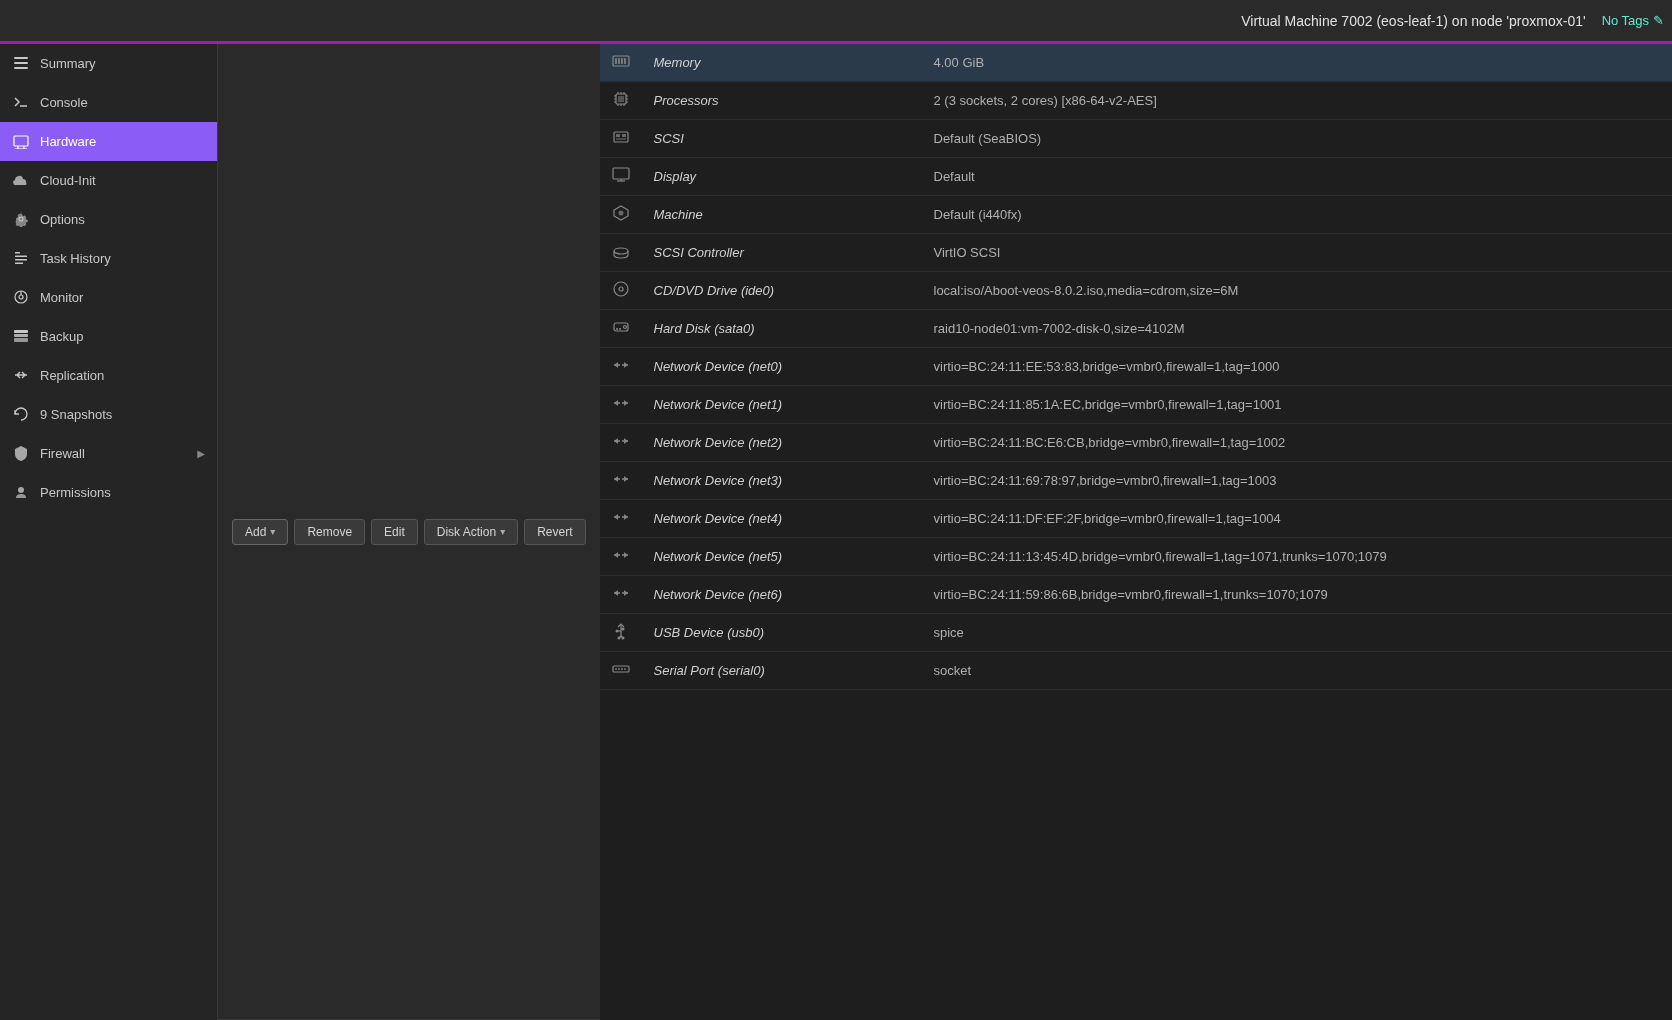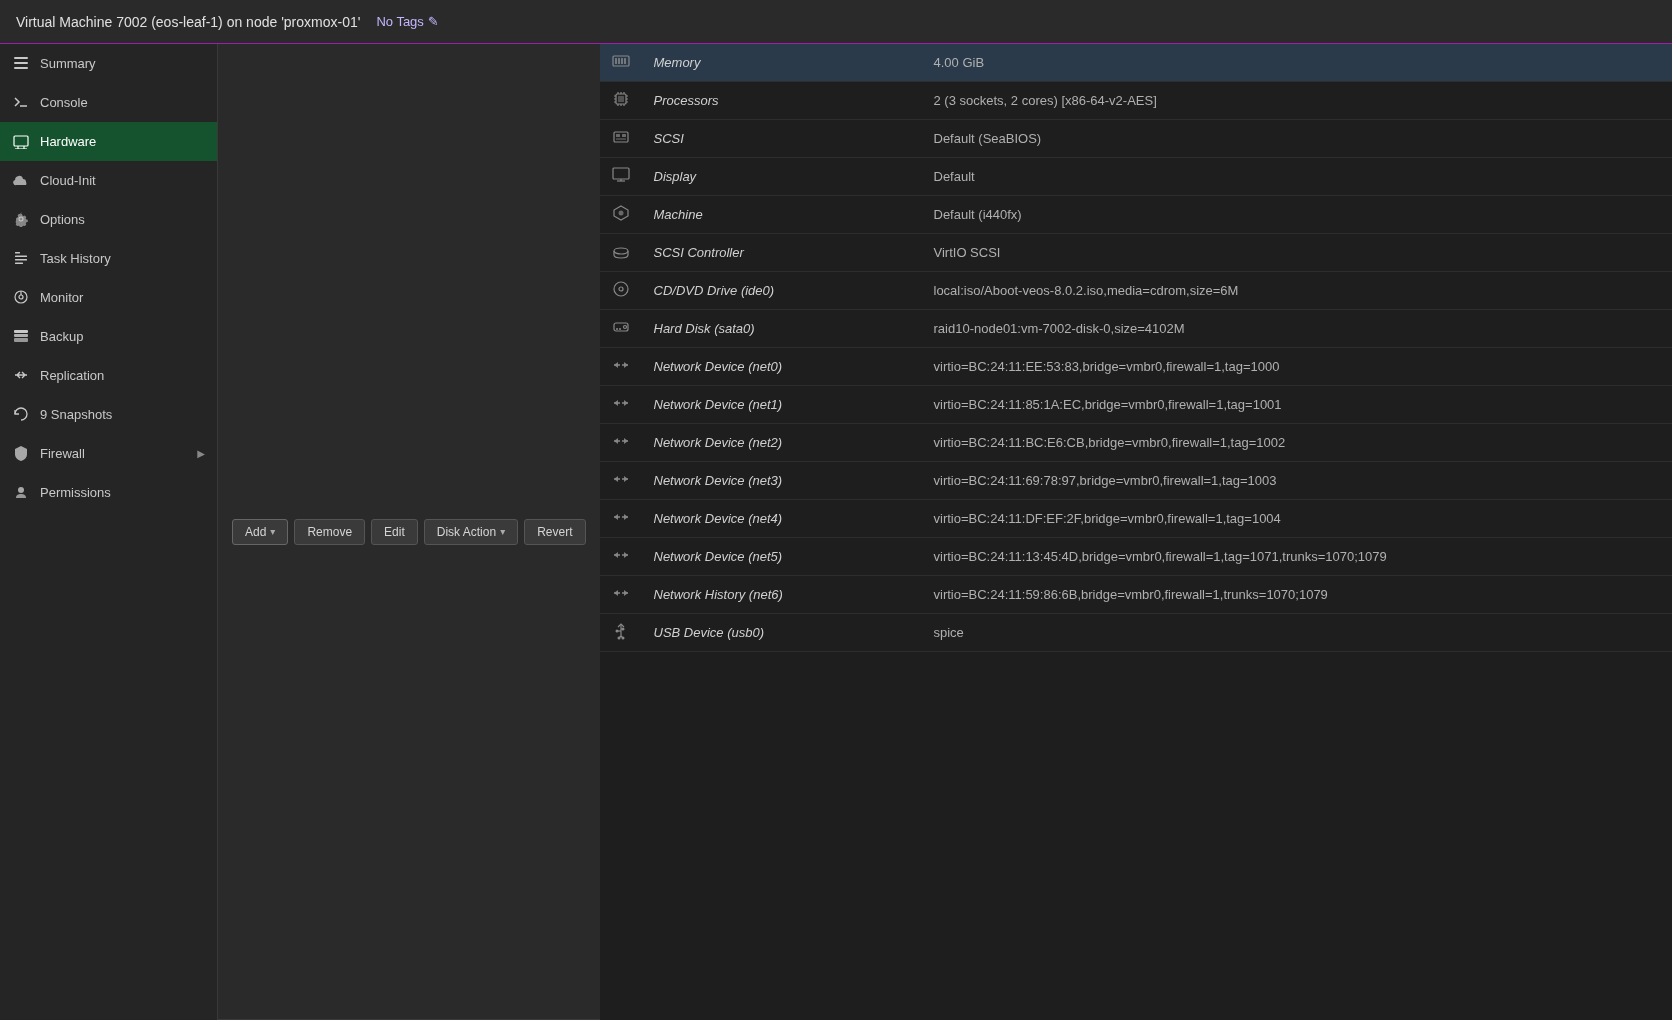--- a/index.html
+++ b/index.html
@@ -7,34 +7,35 @@
       background: #1e1e1e;
       color: #d4d4d4;
       font-family: 'Segoe UI', Arial, sans-serif;
       font-size: 13px;
       height: 1020px;
       width: 1672px;
       overflow: hidden;
     }
     .title-bar {
       background: #2a2a2a;
-      padding: 8px 16px;
+      padding: 8px 8px;
       display: flex;
       align-items: center;
       gap: 16px;
-      border-bottom: 1px solid #a21caf;
+      border-bottom: 3px solid #a21caf;
       height: 44px;
+      justify-content: flex-end;
     }
     .title-text {
       color: #e0e0e0;
       font-size: 14px;
       font-weight: 400;
     }
     .no-tags {
-      color: #c4b5fd;
+      color: #5eead4;
       font-size: 13px;
       display: flex;
       align-items: center;
       gap: 4px;
       cursor: pointer;
     }
     .main-layout {
       display: flex;
       height: calc(1020px - 44px);
     }
@@ -49,21 +50,21 @@
       display: flex;
       align-items: center;
       gap: 10px;
       padding: 10px 12px;
       cursor: pointer;
       color: #c8c8c8;
       font-size: 13px;
       border-bottom: 1px solid transparent;
     }
     .sidebar-item.active {
-      background: #14532d;
+      background: #8b5cf6;
       color: #fff;
     }
     .sidebar-item .icon {
       width: 18px;
       height: 18px;
       display: flex;
       align-items: center;
       justify-content: center;
       font-size: 14px;
       flex-shrink: 0;
@@ -439,36 +440,47 @@
                 </svg></td>
               <td>Network Device (net5)</td>
               <td>virtio=BC:24:11:13:45:4D,bridge=vmbr0,firewall=1,tag=1071,trunks=1070;1079</td>
             </tr>
             <tr>
               <td><svg width="18" height="18" viewBox="0 0 18 18" fill="currentColor">
                   <path d="M2 9h6M10 9h6" fill="none" stroke="currentColor" stroke-width="1.5"></path>
                   <polygon points="12,6 16,9 12,12" opacity="0.9"></polygon>
                   <polygon points="6,6 2,9 6,12" opacity="0.9"></polygon>
                 </svg></td>
-              <td>Network History (net6)</td>
+              <td>Network Device (net6)</td>
               <td>virtio=BC:24:11:59:86:6B,bridge=vmbr0,firewall=1,trunks=1070;1079</td>
             </tr>
             <tr>
               <td><svg width="18" height="18" viewBox="0 0 18 18" fill="none" stroke="currentColor" stroke-width="1.2">
                   <line x1="9" y1="2" x2="9" y2="14"></line>
                   <polyline points="6,5 9,2 12,5"></polyline>
                   <line x1="9" y1="14" x2="7" y2="16"></line>
                   <line x1="9" y1="14" x2="11" y2="16"></line>
                   <line x1="5" y1="9" x2="9" y2="9"></line>
                   <line x1="11" y1="7" x2="9" y2="7"></line>
                   <circle cx="5" cy="9" r="1.5" fill="currentColor" stroke="none"></circle>
                   <circle cx="11" cy="7" r="1.5" fill="currentColor" stroke="none"></circle>
                   <circle cx="7" cy="16" r="1.5" fill="currentColor" stroke="none"></circle>
                   <circle cx="11" cy="16" r="1.5" fill="currentColor" stroke="none"></circle>
                 </svg></td>
               <td>USB Device (usb0)</td>
               <td>spice</td>
             </tr>
+            <tr>
+              <td><svg width="18" height="18" viewBox="0 0 18 18" fill="currentColor">
+                  <rect x="1" y="6" width="16" height="6" rx="1" fill="none" stroke="currentColor" stroke-width="1.2"></rect>
+                  <circle cx="4" cy="9" r="1" opacity="0.8"></circle>
+                  <circle cx="7" cy="9" r="1" opacity="0.8"></circle>
+                  <circle cx="10" cy="9" r="1" opacity="0.8"></circle>
+                  <circle cx="13" cy="9" r="1" opacity="0.8"></circle>
+                </svg></td>
+              <td>Serial Port (serial0)</td>
+              <td>socket</td>
+            </tr>
           </tbody>
         </table>
     </div>
   </div>
 </div>
 
 </body></html>

